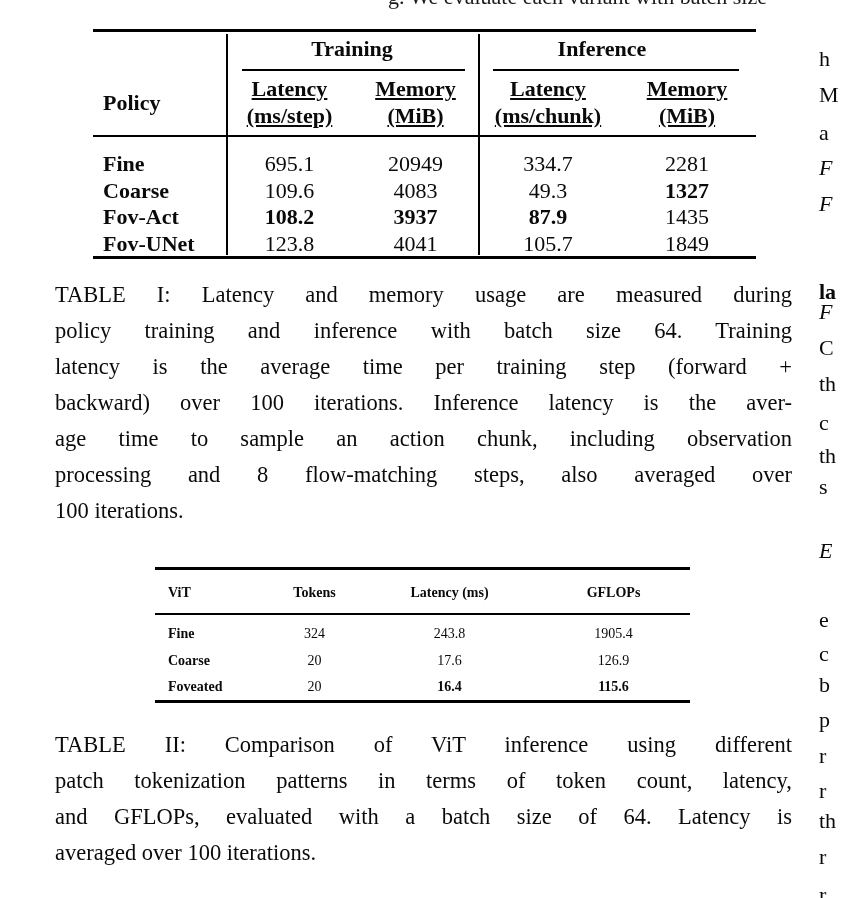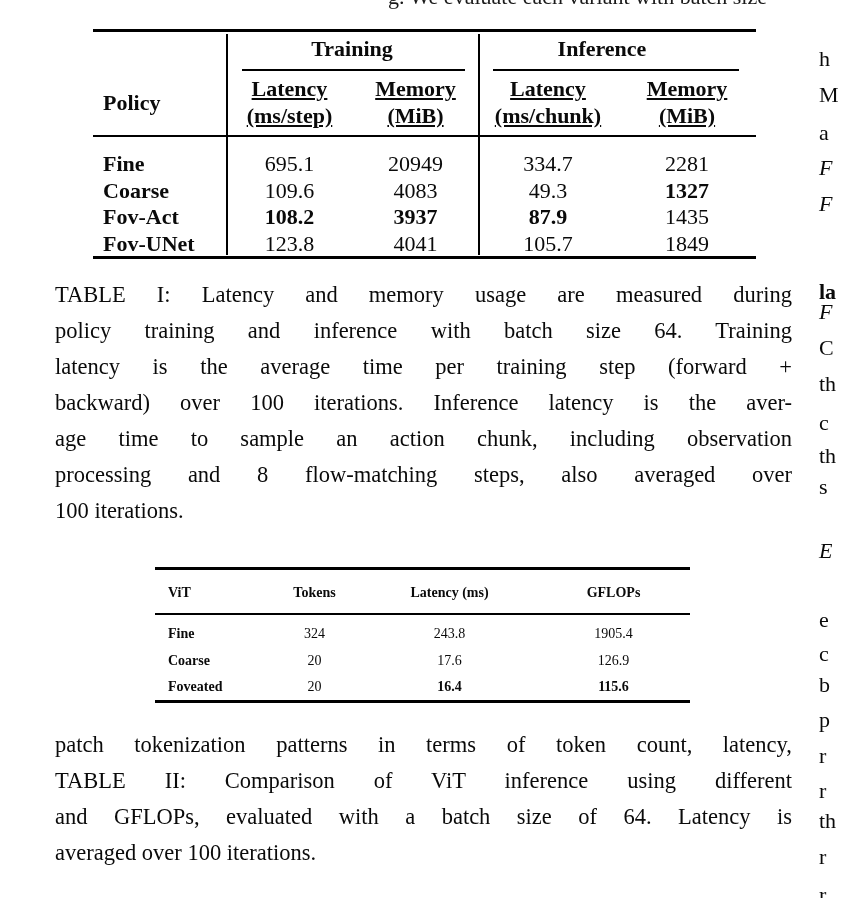--- a/index.html
+++ b/index.html
@@ -173,22 +173,22 @@
         <div class="num">126.9</div>
         <div class="t2-name">Foveated</div>
         <div class="num">20</div>
         <div class="num b">16.4</div>
         <div class="num b">115.6</div>
       </div>
     <div class="rule t2-bot"></div>
   </div>
 
   <div class="caption cap2">
+    <div class="cap-line">TABLE II: Comparison of ViT inference using different</div>
     <div class="cap-line">patch tokenization patterns in terms of token count, latency,</div>
-    <div class="cap-line">TABLE II: Comparison of ViT inference using different</div>
     <div class="cap-line">and GFLOPs, evaluated with a batch size of 64. Latency is</div>
     <div class="cap-line last">averaged over 100 iterations.</div>
   </div>
 
   <div id="right-sliver">
       <span class="frag" style="top: 46px;">h</span>
       <span class="frag" style="top: 82px;">M</span>
       <span class="frag" style="top: 120px;">a</span>
       <span class="frag it" style="top: 155px;">F</span>
       <span class="frag it" style="top: 191px;">F</span>

